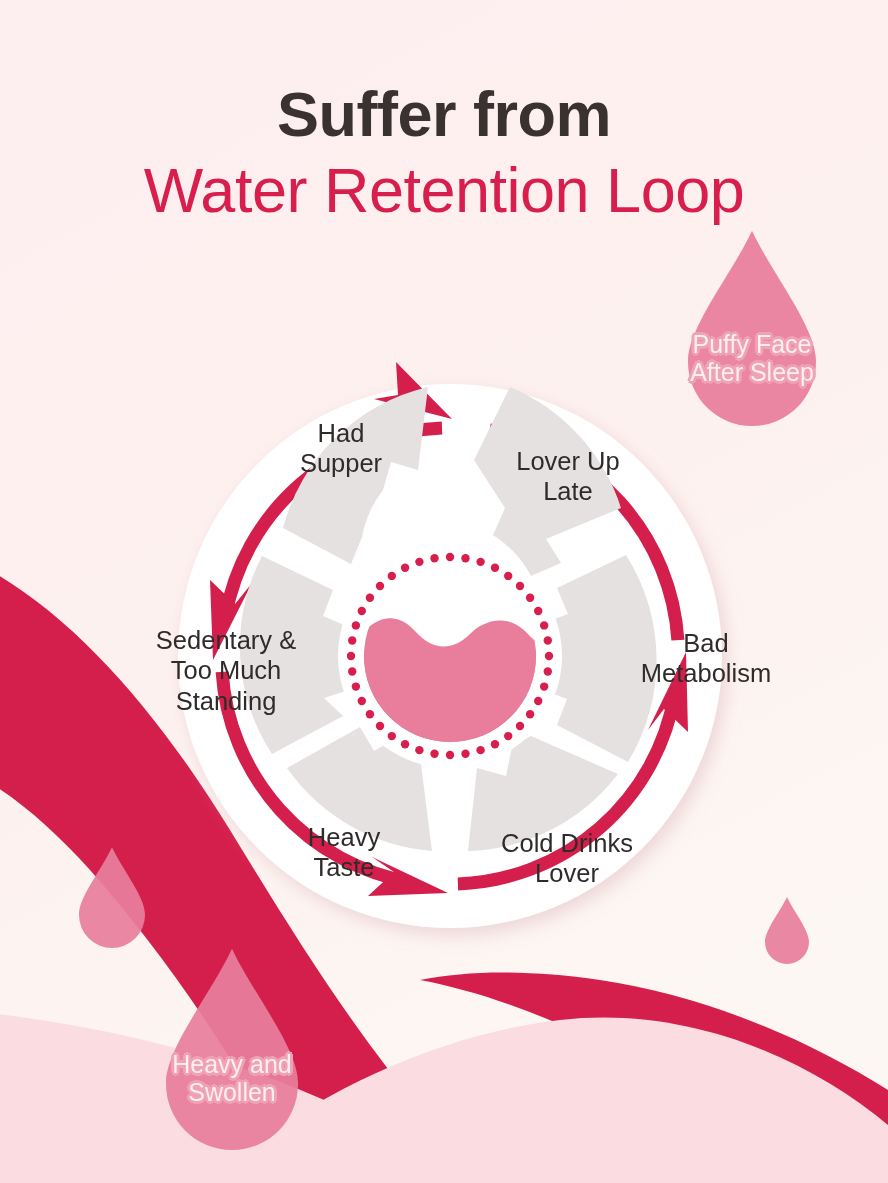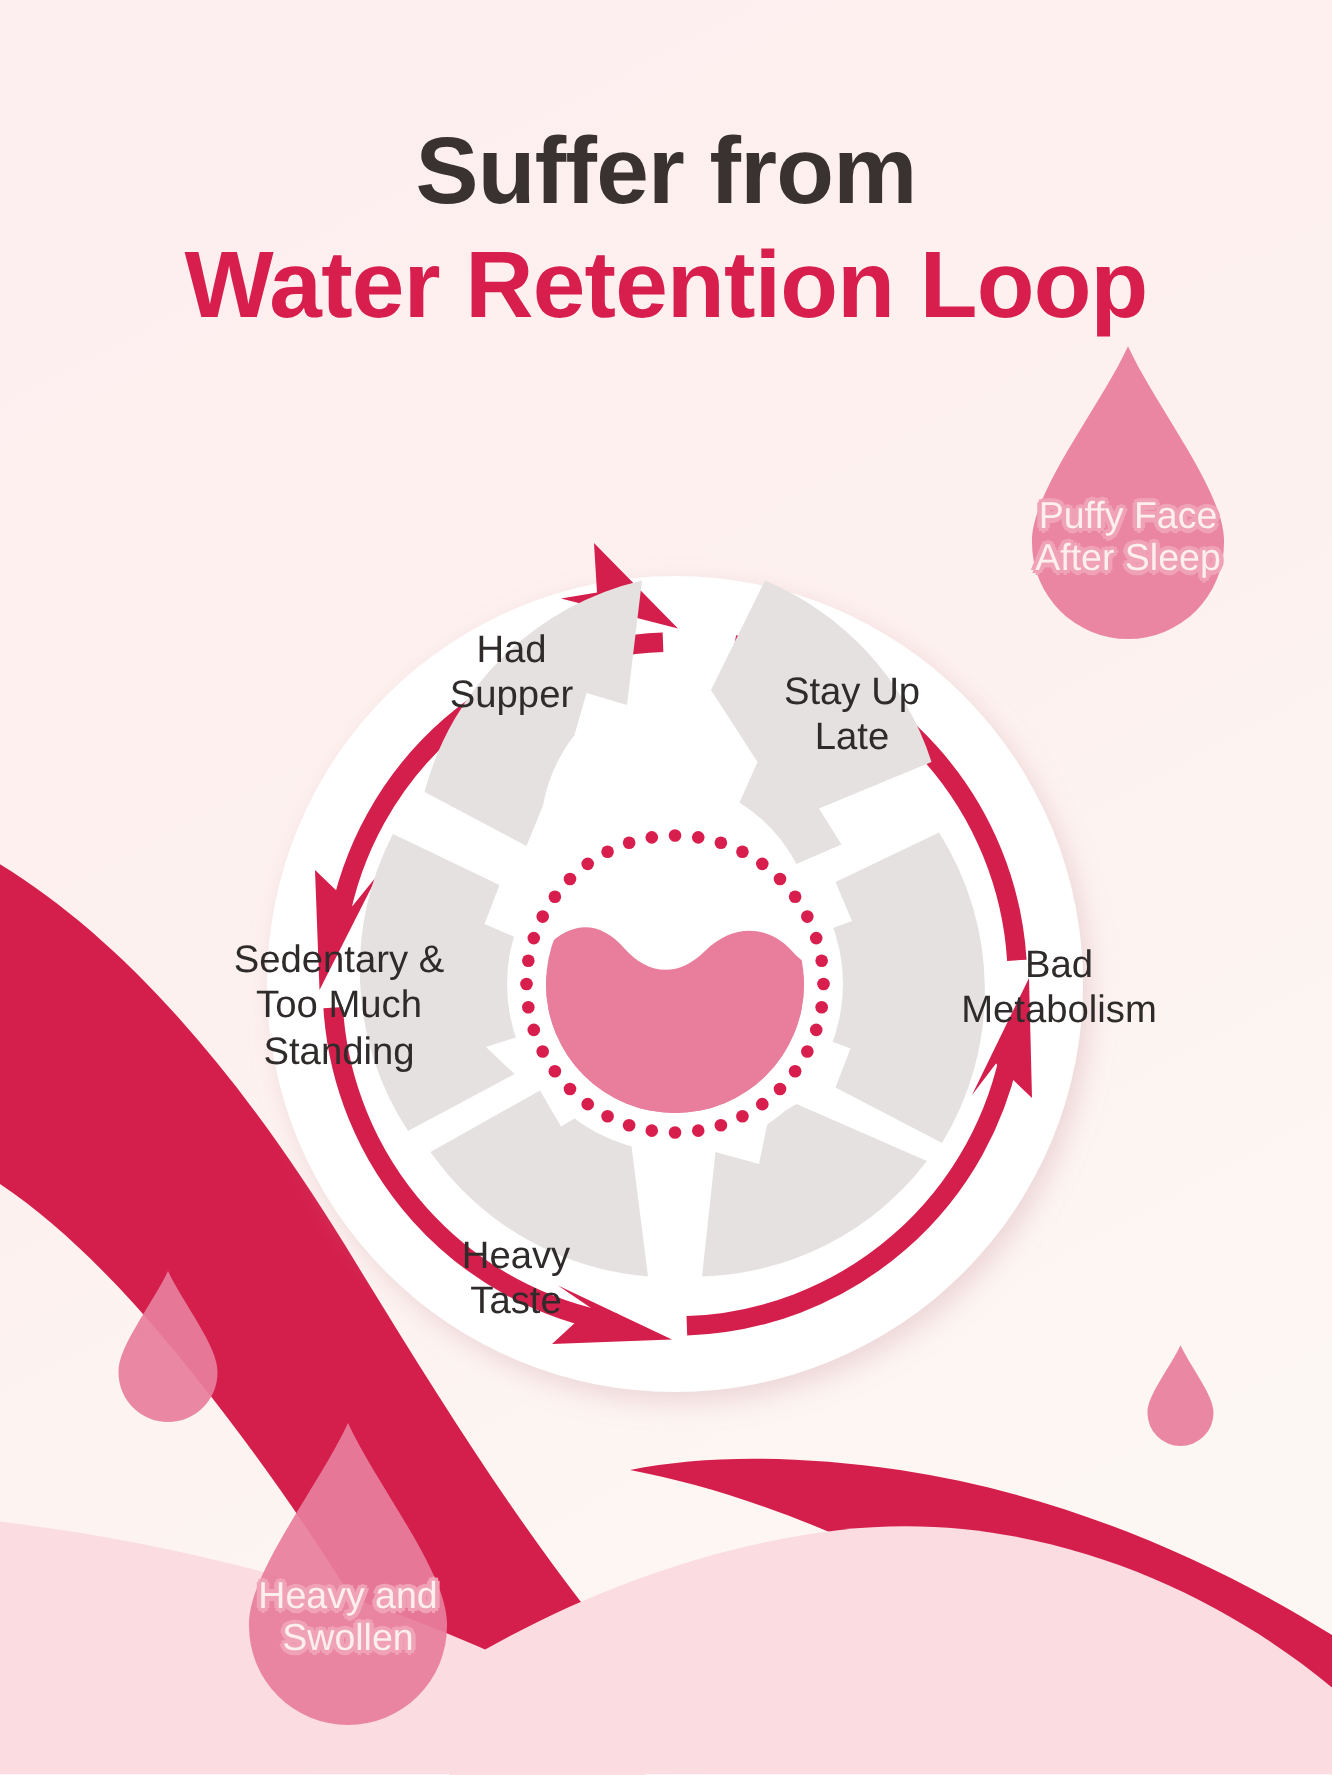--- a/index.html
+++ b/index.html
@@ -42,21 +42,21 @@
     display: block;
     font-size: 63px;
     font-weight: bold;
     color: #3a3230;
     letter-spacing: -0.5px;
     line-height: 1.08;
   }
   .title-line2 {
     display: block;
     font-size: 63px;
-    font-weight: bold;
+    font-weight: normal;
     color: #d81e4c;
     letter-spacing: -0.5px;
     line-height: 1.15;
     margin-top: 6px;
   }
 
   .seg-label {
     position: absolute;
     z-index: 4;
     text-align: center;
@@ -251,26 +251,28 @@
       <path d="M 360 636
                C 380 612, 400 614, 416 632
                C 432 650, 452 652, 470 634
                C 488 616, 512 616, 528 634
                C 540 648, 554 648, 566 636
                L 566 760 L 360 760 Z" fill="#E87E9C"></path>
       <rect x="358" y="650" width="212" height="120" fill="#E87E9C"></rect>
     </g>
   </svg>
 
-  <div class="seg-label" style="left:468px; top:446px; width:200px;">Stay Up
+  <div class="seg-label" style="left:468px; top:446px; width:200px;">Lover Up
 Late</div>
 
   <div class="seg-label" style="left:606px; top:628px; width:200px;">Bad
 Metabolism</div>
 
+  <div class="seg-label" style="left:467px; top:828px; width:200px;">Cold Drinks
+Lover</div>
 
   <div class="seg-label" style="left:244px; top:822px; width:200px;">Heavy
 Taste</div>
 
   <div class="seg-label" style="left:126px; top:625px; width:200px;">Sedentary &amp;
 Too Much
 Standing</div>
 
   <div class="seg-label" style="left:241px; top:418px; width:200px;">Had
 Supper</div>

